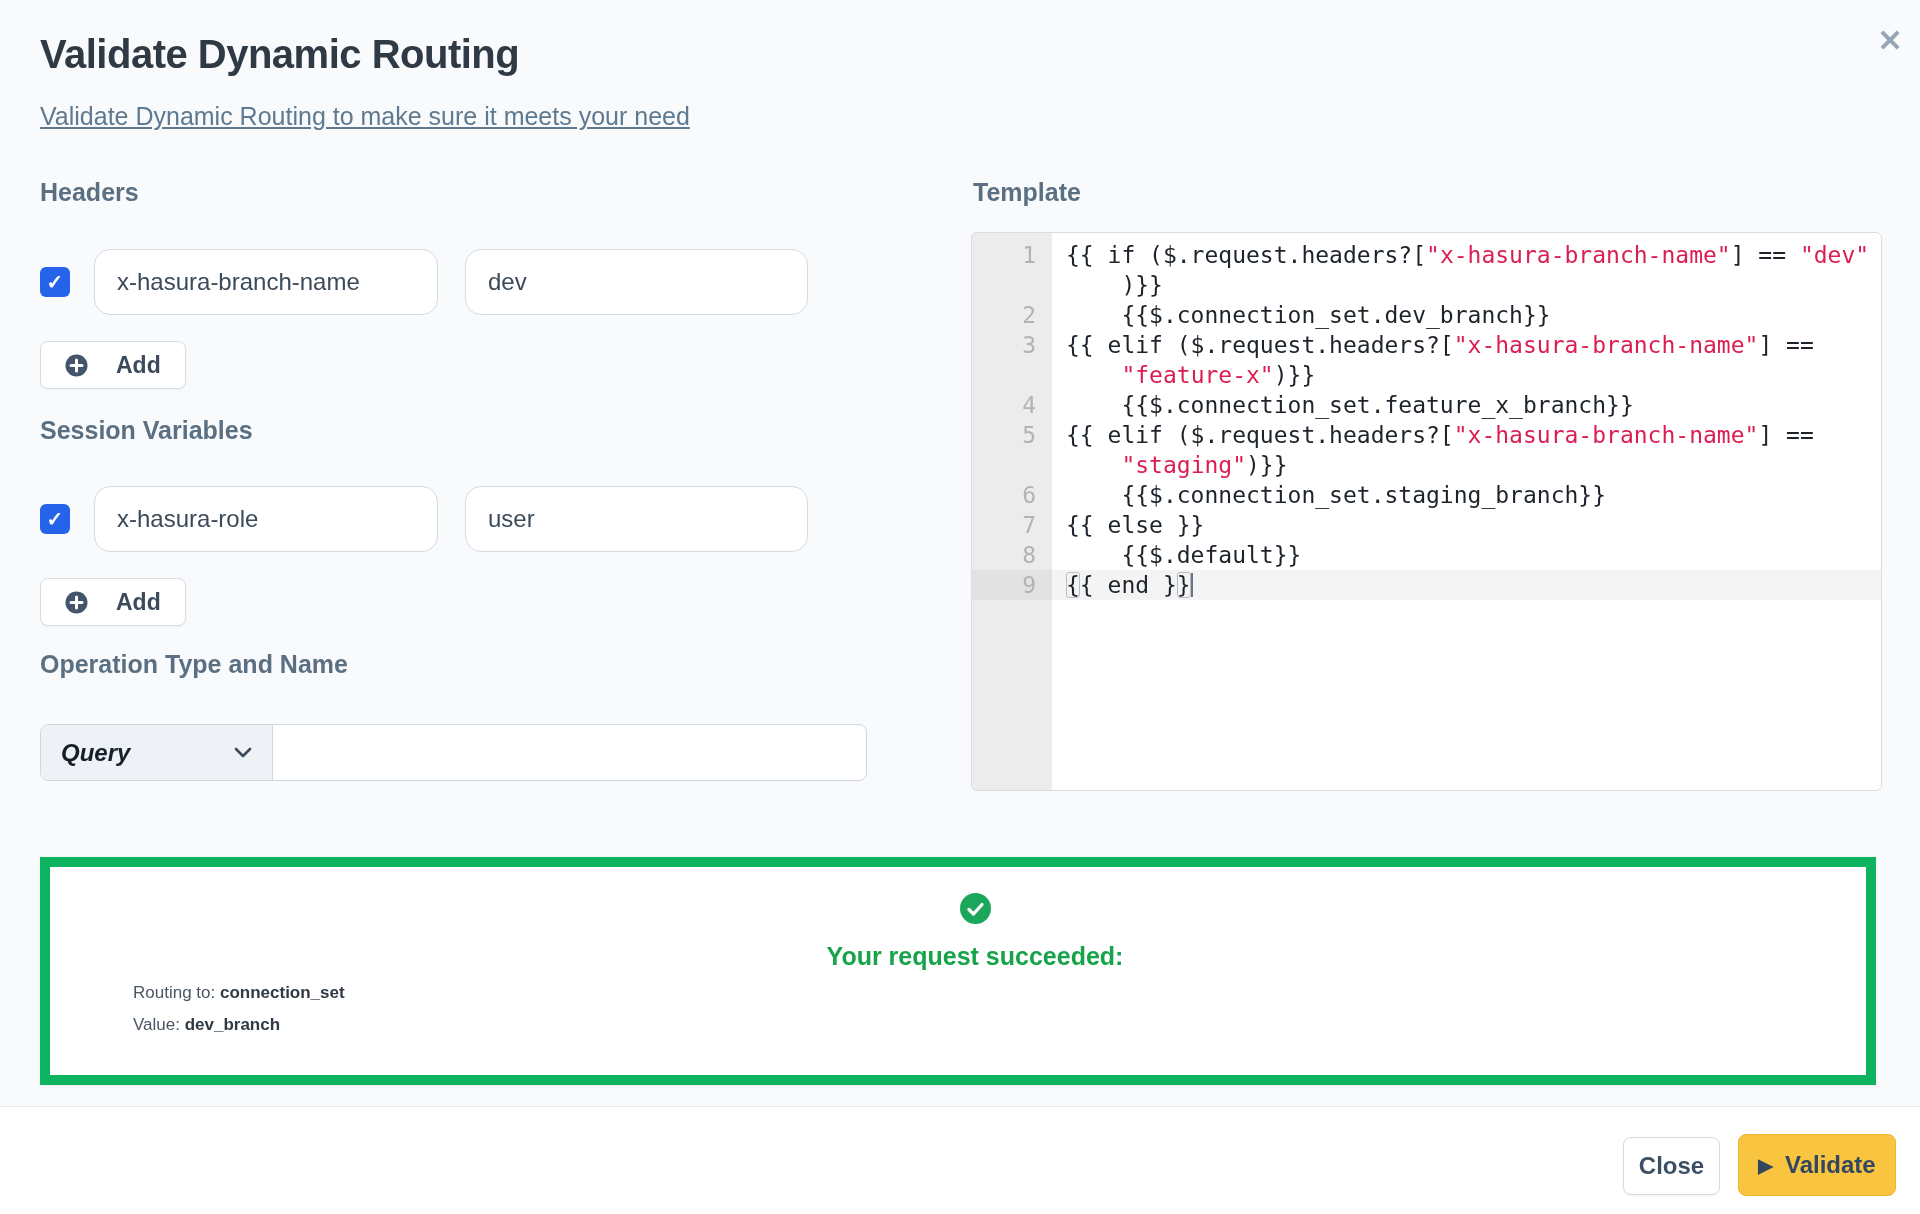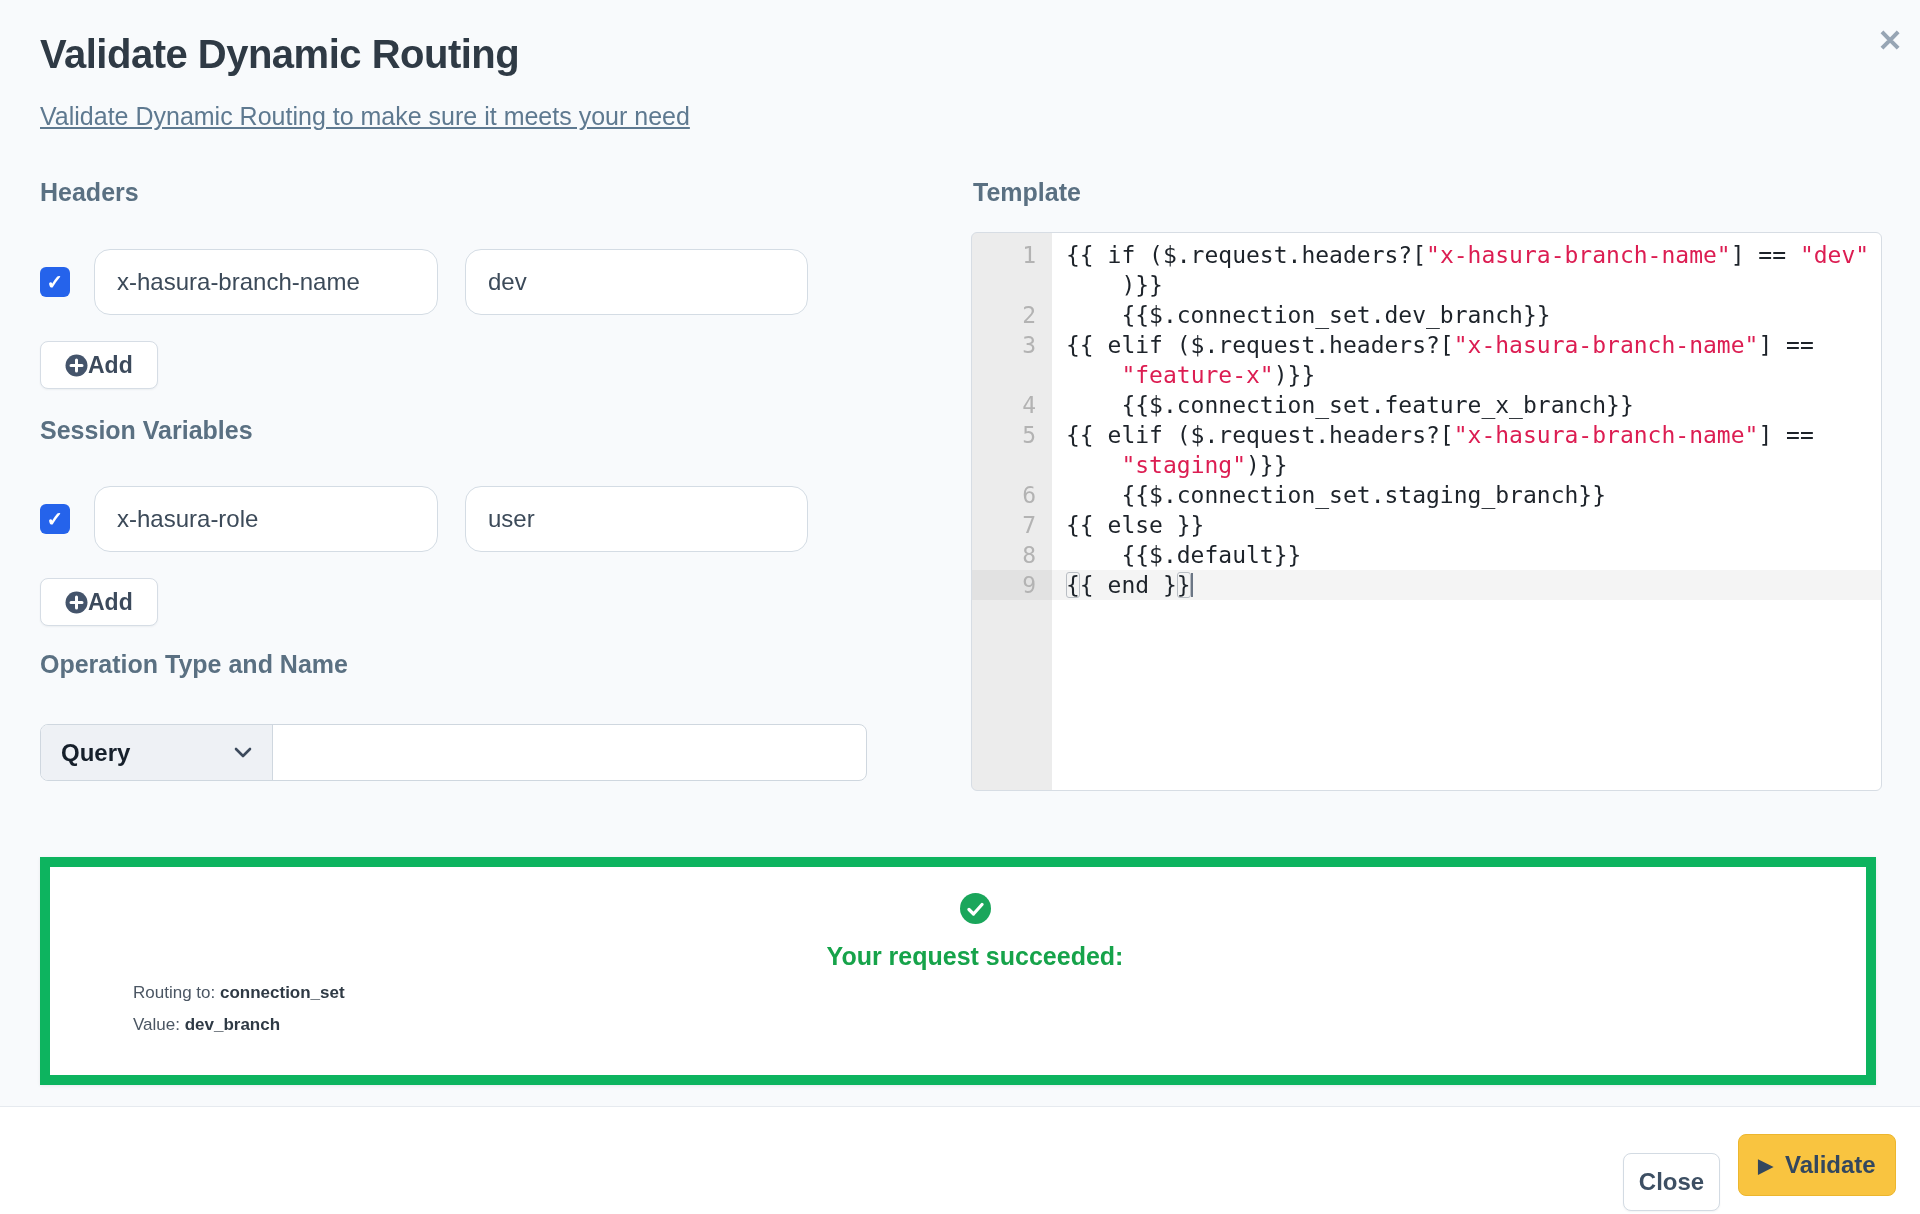--- a/index.html
+++ b/index.html
@@ -46,38 +46,38 @@
     font-family:"Liberation Sans", sans-serif;
     font-size:24px; color:#3c4a59; padding:0 22px; outline:none;
   }
   .text-input::placeholder { color:#94a3b2; }
   .key-input { width:344px; margin-left:24px; }
   .val-input { width:343px; margin-left:27px; }
 
   .add-btn {
     position:absolute; left:40px; height:48px; padding:0 24px;
     background:#fff; border:1px solid #d6dde5; border-radius:8px;
-    display:flex; align-items:center; gap:0;
+    display:flex; align-items:center; gap:28px;
     font-size:23px; font-weight:700; color:#3c4a5c; cursor:pointer;
     box-shadow:0 1px 2px rgba(35,50,70,.06);
   }
   .add-headers { top:341px; }
   .add-session { top:578px; }
 
   .op-group {
     position:absolute; left:40px; top:724px; width:827px; height:57px;
     display:flex; border:1px solid #cfd7df; border-radius:8px; overflow:hidden;
     background:#fff;
   }
   .op-select {
     width:232px; background:#eef1f5; border-right:1px solid #cfd7df;
     display:flex; align-items:center; justify-content:space-between;
     padding:0 20px; cursor:pointer; flex:none;
   }
-  .op-select-value { font-size:24px; font-weight:700; color:#16202b; }
+  .op-select-value { font-size:24px; font-weight:700; color:#16202b;font-style:italic; }
   .op-name-input { flex:1; border:none; border-radius:0; height:100%; }
 
   .code-editor {
     position:absolute; left:971px; top:232px; width:911px; height:559px;
     border:1px solid #d7dde4; border-radius:6px; overflow:hidden;
     background:linear-gradient(to right, #ececec 80px, #ffffff 80px);
     font-family:"DejaVu Sans Mono", monospace; font-size:23px; line-height:30px;
     padding-top:7px; cursor:text;
   }
   .code-row { display:flex; }
@@ -112,21 +112,20 @@
   .footer {
     position:absolute; left:0; top:1106px; width:1920px; height:108px;
     background:#fff; border-top:1px solid #e6eaef;
   }
   .close-btn {
     position:absolute; left:1623px; top:30px; width:97px; height:58px;
     background:#fff; border:1px solid #d3dbe3; border-radius:8px;
     font-size:24px; font-weight:700; color:#3d4f63; cursor:pointer;
     display:flex; align-items:center; justify-content:center;
     box-shadow:0 1px 2px rgba(35,50,70,.06);
-    margin-top:16px;
   }
   .validate-btn {
     position:absolute; left:1738px; top:27px; width:158px; height:62px;
     background:#f9c440; border:1px solid #ecb62e; border-radius:8px;
     font-size:24px; font-weight:700; color:#33475e; cursor:pointer;
     display:flex; align-items:center; justify-content:center; gap:12px;
   }
   .play-glyph { font-size:19px; color:#33475e; }
 </style>
 </head>

